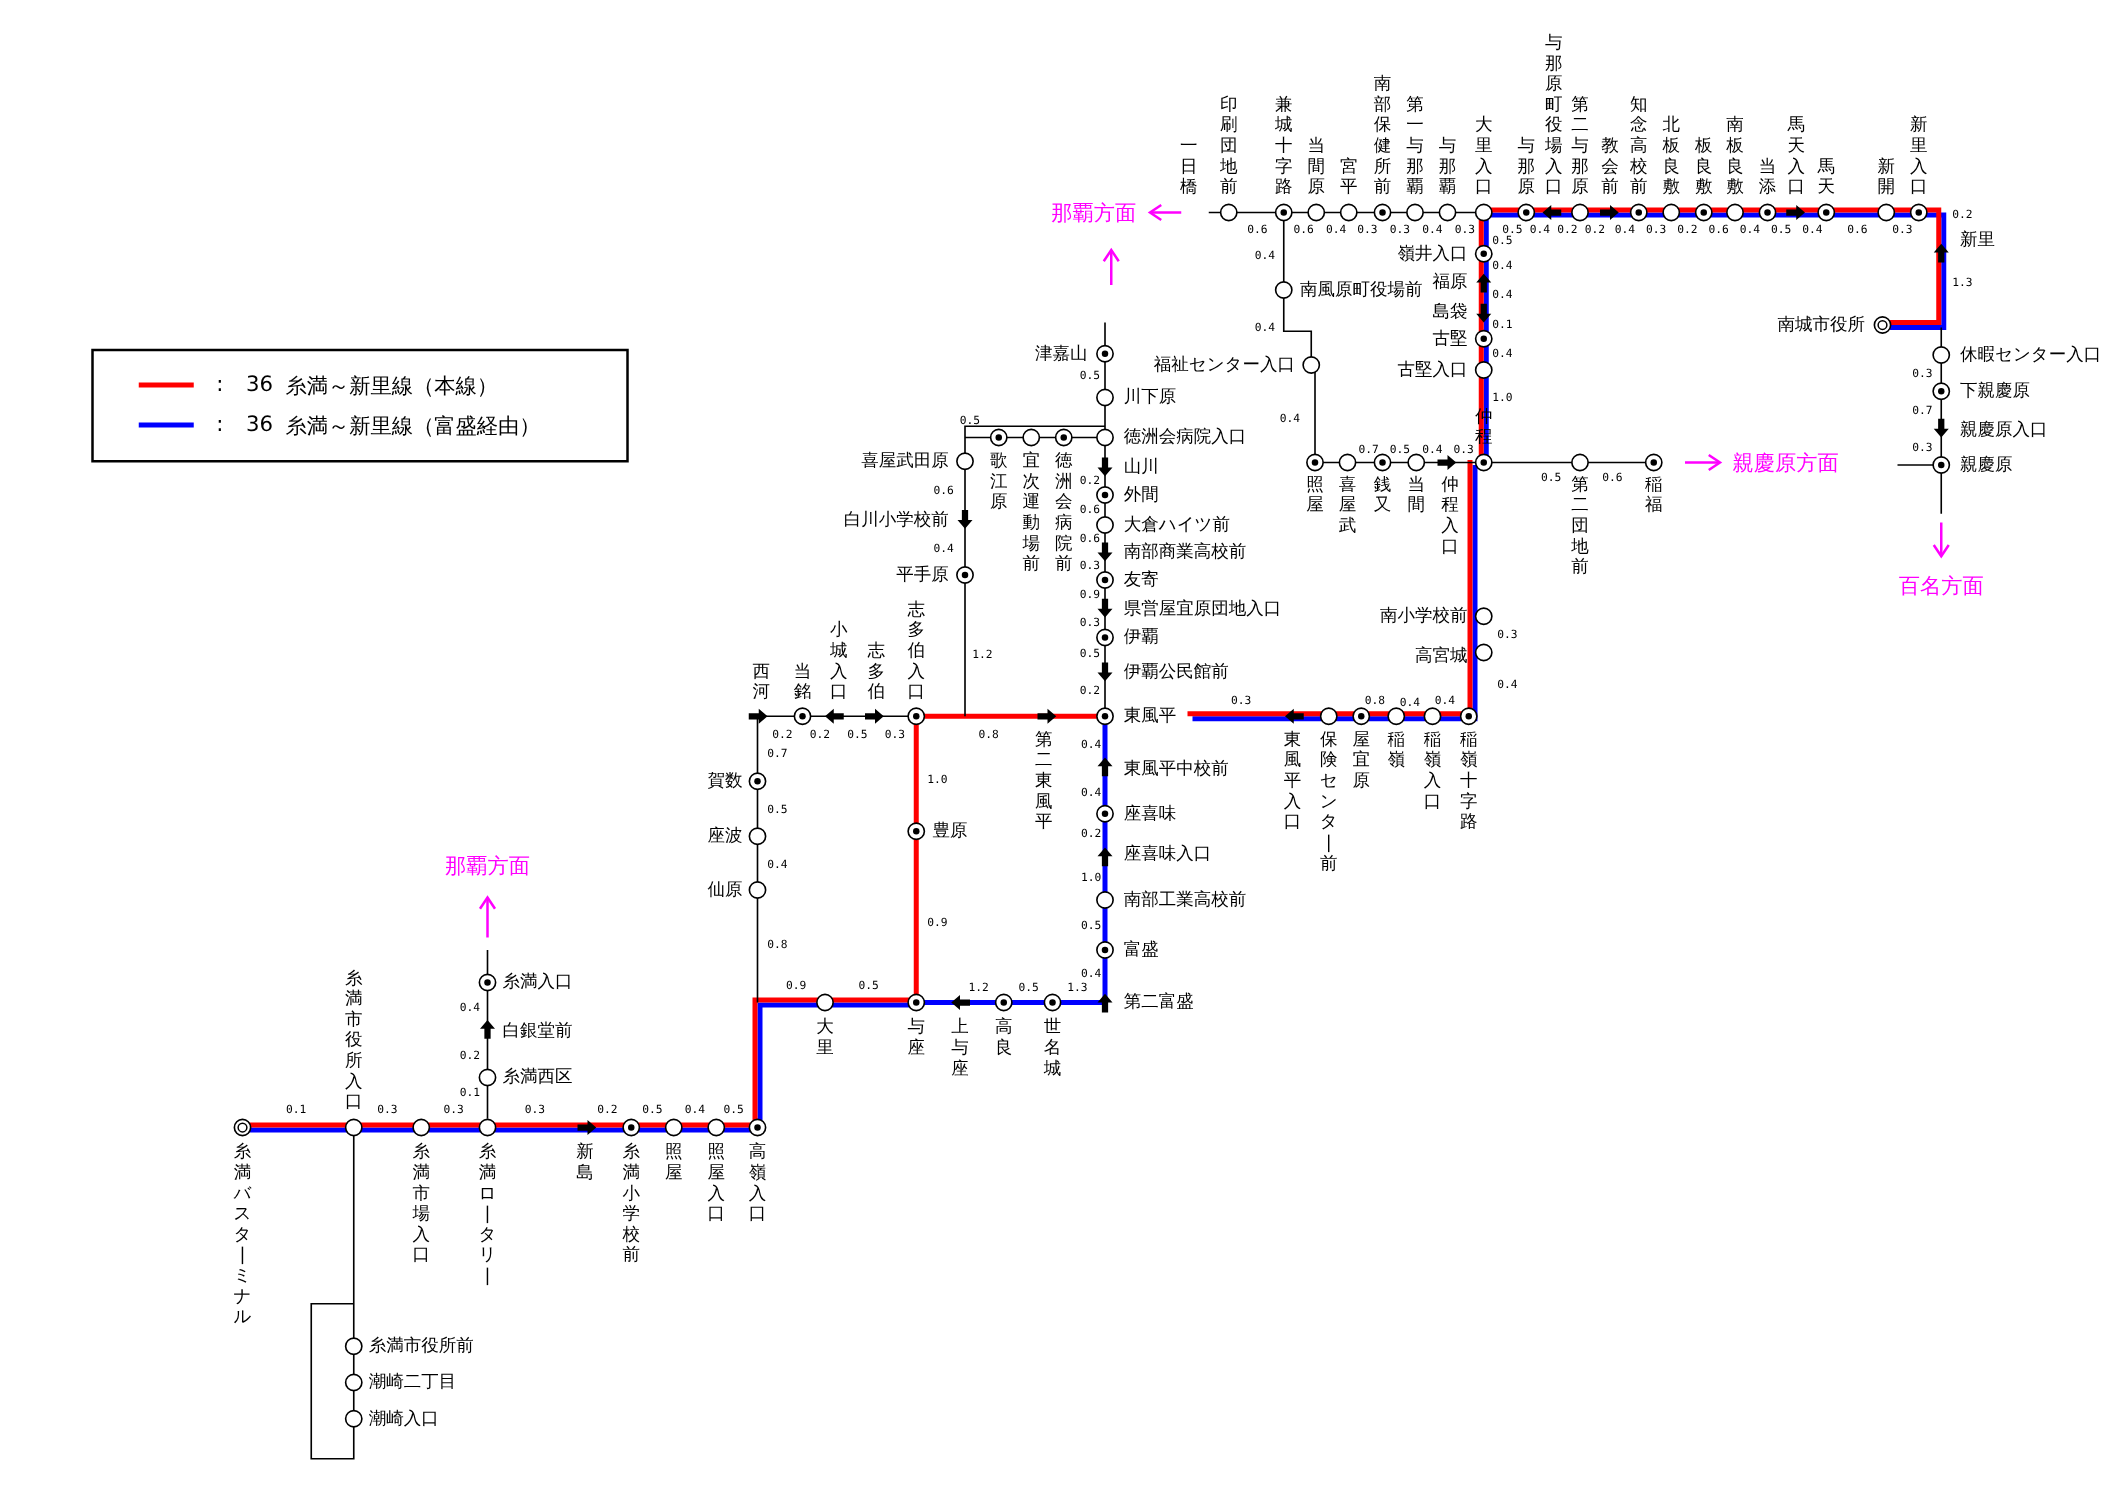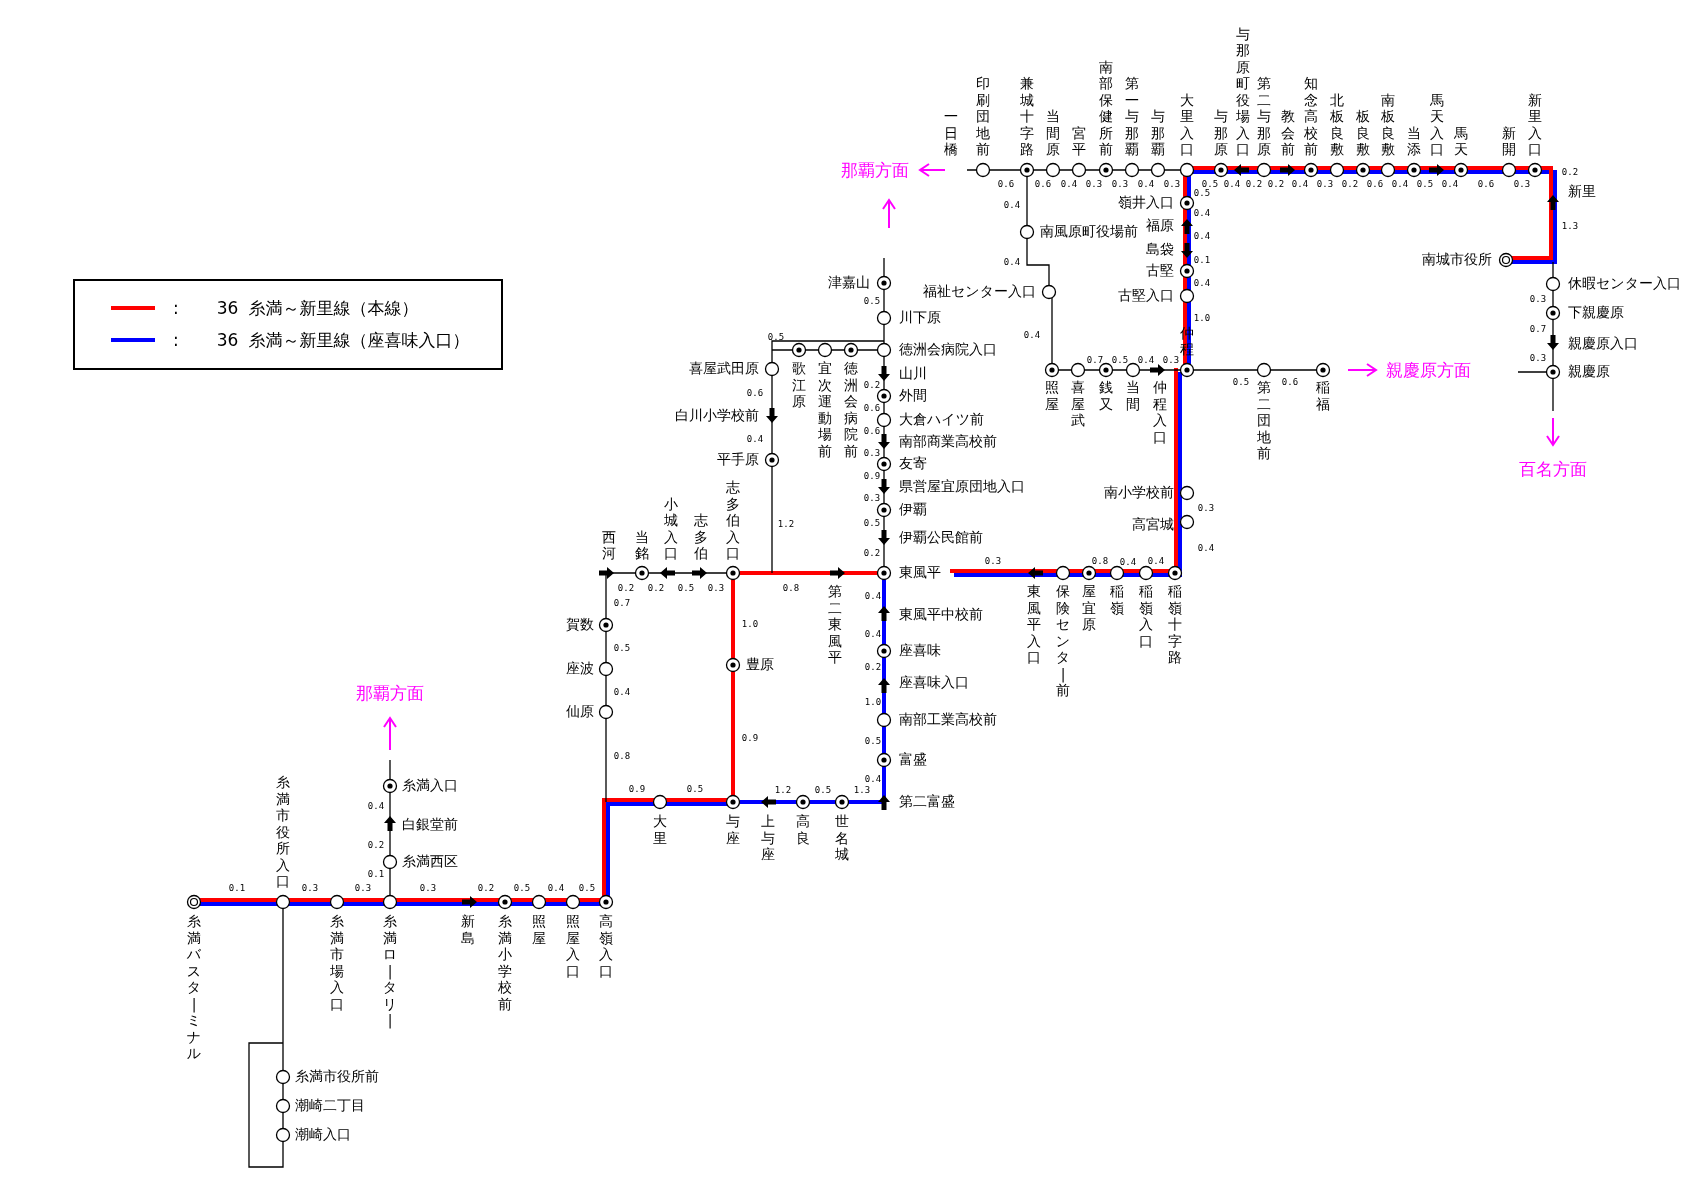--- a/index.html
+++ b/index.html
@@ -8,37 +8,37 @@
   #map { position:absolute; left:0; top:0; }
   .lbl { font-size:14px; fill:#000; font-family:"DejaVu Sans", sans-serif; }
   .dist { font-size:9px; fill:#000; font-family:"DejaVu Sans Mono", monospace; }
   .dir { font-size:17px; fill:#ff00ff; font-family:"DejaVu Sans", sans-serif; }
   #legend { position:absolute; left:73px; top:279px; width:430px; height:91px;
             border:2px solid #000; box-sizing:border-box; }
   .leg-row { position:absolute; left:36px; height:20px; display:flex; align-items:center;
              font-size:17px; font-family:"DejaVu Sans", sans-serif; color:#000; }
   .leg-line { width:44px; height:4px; margin-right:18px; }
   .leg-colon { margin-right:18px; }
-  .leg-num { margin-right:10px;margin-left:20px; }
+  .leg-num { margin-right:10px; }
 </style>
 </head>
 <body>
 
 <div id="legend">
   <div class="leg-row" style="top:17px">
     <span class="leg-line" style="background:#ff0000"></span>
     <span class="leg-colon">:</span>
     <span class="leg-num">36</span>
     <span>糸満～新里線（本線）</span>
   </div>
   <div class="leg-row" style="top:49px">
     <span class="leg-line" style="background:#0000ff"></span>
     <span class="leg-colon">:</span>
     <span class="leg-num">36</span>
-    <span>糸満～新里線（座喜味入口）</span>
+    <span>糸満～新里線（富盛経由）</span>
   </div>
 </div>
 
 <svg id="map" width="1700" height="1200" xmlns="http://www.w3.org/2000/svg">
   <g id="lines">
       <polyline points="196,904 608,904 608,804 735,804" fill="none" stroke="#0000ff" stroke-width="4"></polyline>
       <polyline points="192,900 604,900 604,800 731,800" fill="none" stroke="#ff0000" stroke-width="4"></polyline>
       <polyline points="283,908 283,1043 249,1043 249,1167 283,1167 283,1043" fill="none" stroke="#000000" stroke-width="1.3"></polyline>
       <polyline points="390,895 390,760" fill="none" stroke="#000000" stroke-width="1.3"></polyline>
       <polyline points="606,802 606,573" fill="none" stroke="#000000" stroke-width="1.3"></polyline>

